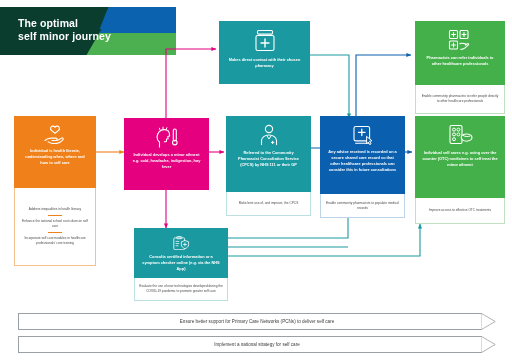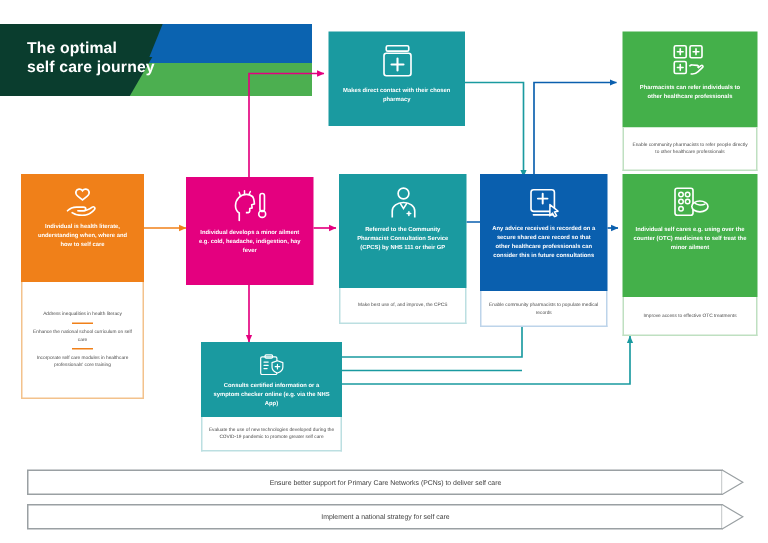--- a/index.html
+++ b/index.html
@@ -6,21 +6,21 @@
   body {
     width: 512px; height: 362px;
     background: #ffffff;
     font-family: "Liberation Sans", sans-serif;
     position: relative;
     overflow: hidden;
   }
   #canvas { position: absolute; inset: 0; }
 
   
-  .header { position: absolute; left: 0; top: 16px; width: 208px; height: 48px; overflow: hidden; }
+  .header { position: absolute; left: 0; top: 7px; width: 176px; height: 48px; overflow: hidden; }
   .hdr-base { position: absolute; inset: 0; background: #0a3d2e; }
   .hdr-blue { position: absolute; left: 104px; top: -6px; width: 115px; height: 34px;
               background: #0b63b0; transform: skewX(-22deg); }
   .hdr-green{ position: absolute; left: 60px; top: 26px; width: 160px; height: 40px;
               background: #4caf50; transform: skewX(-30deg); }
   .hdr-dark { position: absolute; left: -20px; top: 22px; width: 110px; height: 40px;
               background: #0a3d2e; transform: skewX(-30deg); }
   .hdr-title { position: absolute; left: 18px; top: 10px; color: #fff;
                font-size: 10.5px; font-weight: bold; line-height: 1.28; letter-spacing: .1px; z-index: 4; }
 
@@ -61,21 +61,21 @@
 
 <div id="canvas">
 
   <div class="header">
     <div class="hdr-base"></div>
     <div class="hdr-blue"></div>
     <div class="hdr-green"></div>
     <div class="hdr-dark"></div>
     <div class="hdr-title">
       <div>The optimal</div>
-      <div>self care journey</div>
+      <div>self minor journey</div>
     </div>
   </div>
 
   <svg class="arrows" viewBox="0 0 512 362">
     <defs>
       <marker id="ar-or" markerWidth="5" markerHeight="5" refX="4.2" refY="2.5" orient="auto">
         <path d="M0,0.6 L4.4,2.5 L0,4.4 Z" fill="#f08019"></path>
         </marker>
       <marker id="ar-pk" markerWidth="5" markerHeight="5" refX="4.2" refY="2.5" orient="auto">
         <path d="M0,0.6 L4.4,2.5 L0,4.4 Z" fill="#e4007f"></path>

